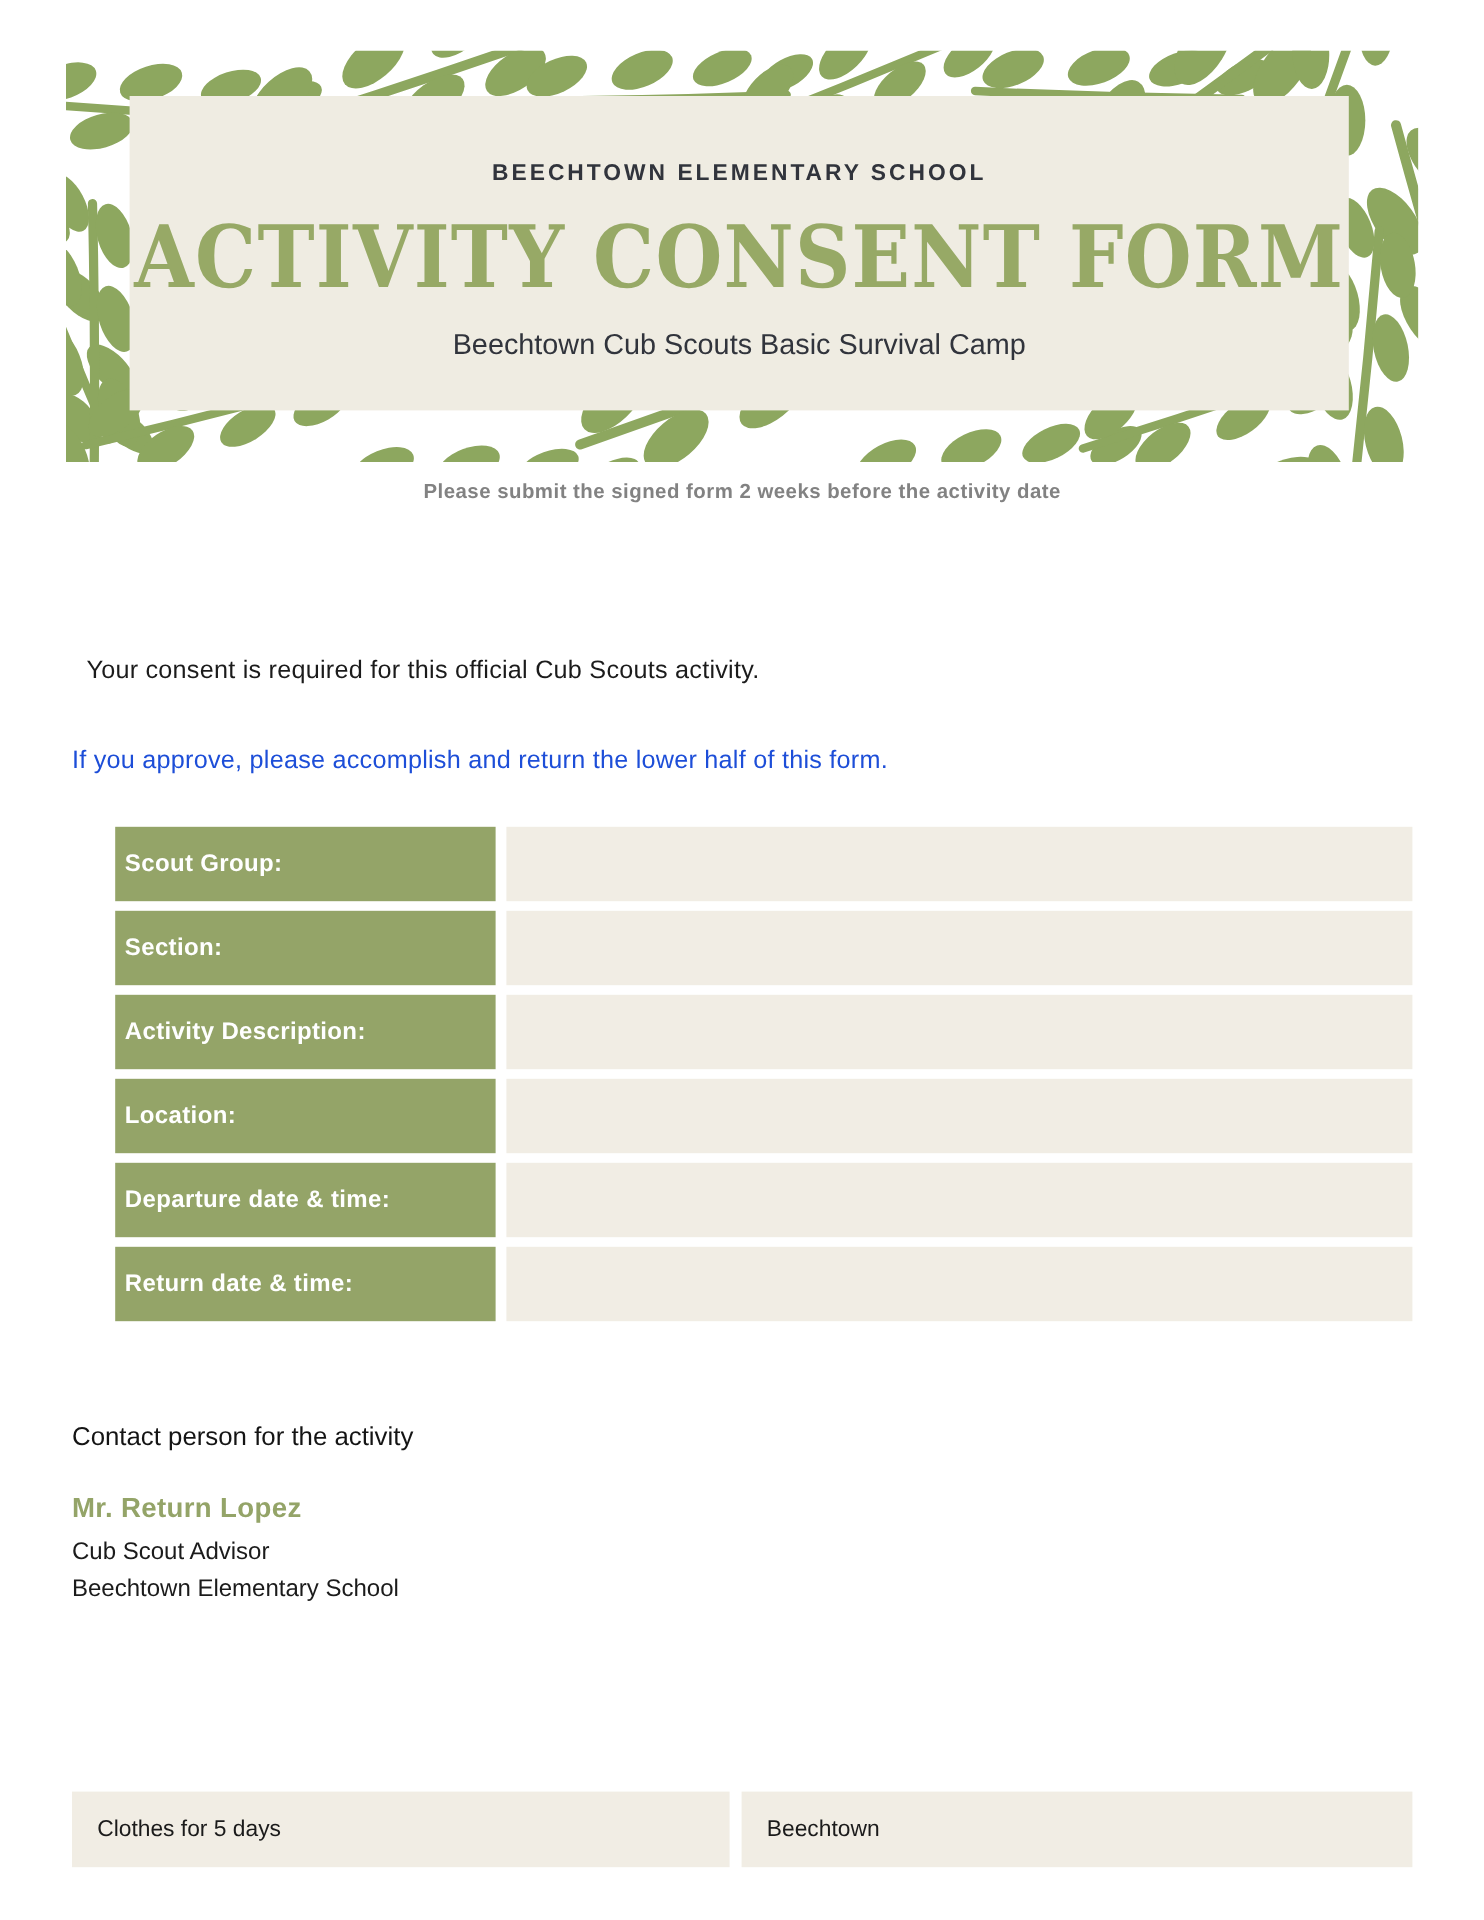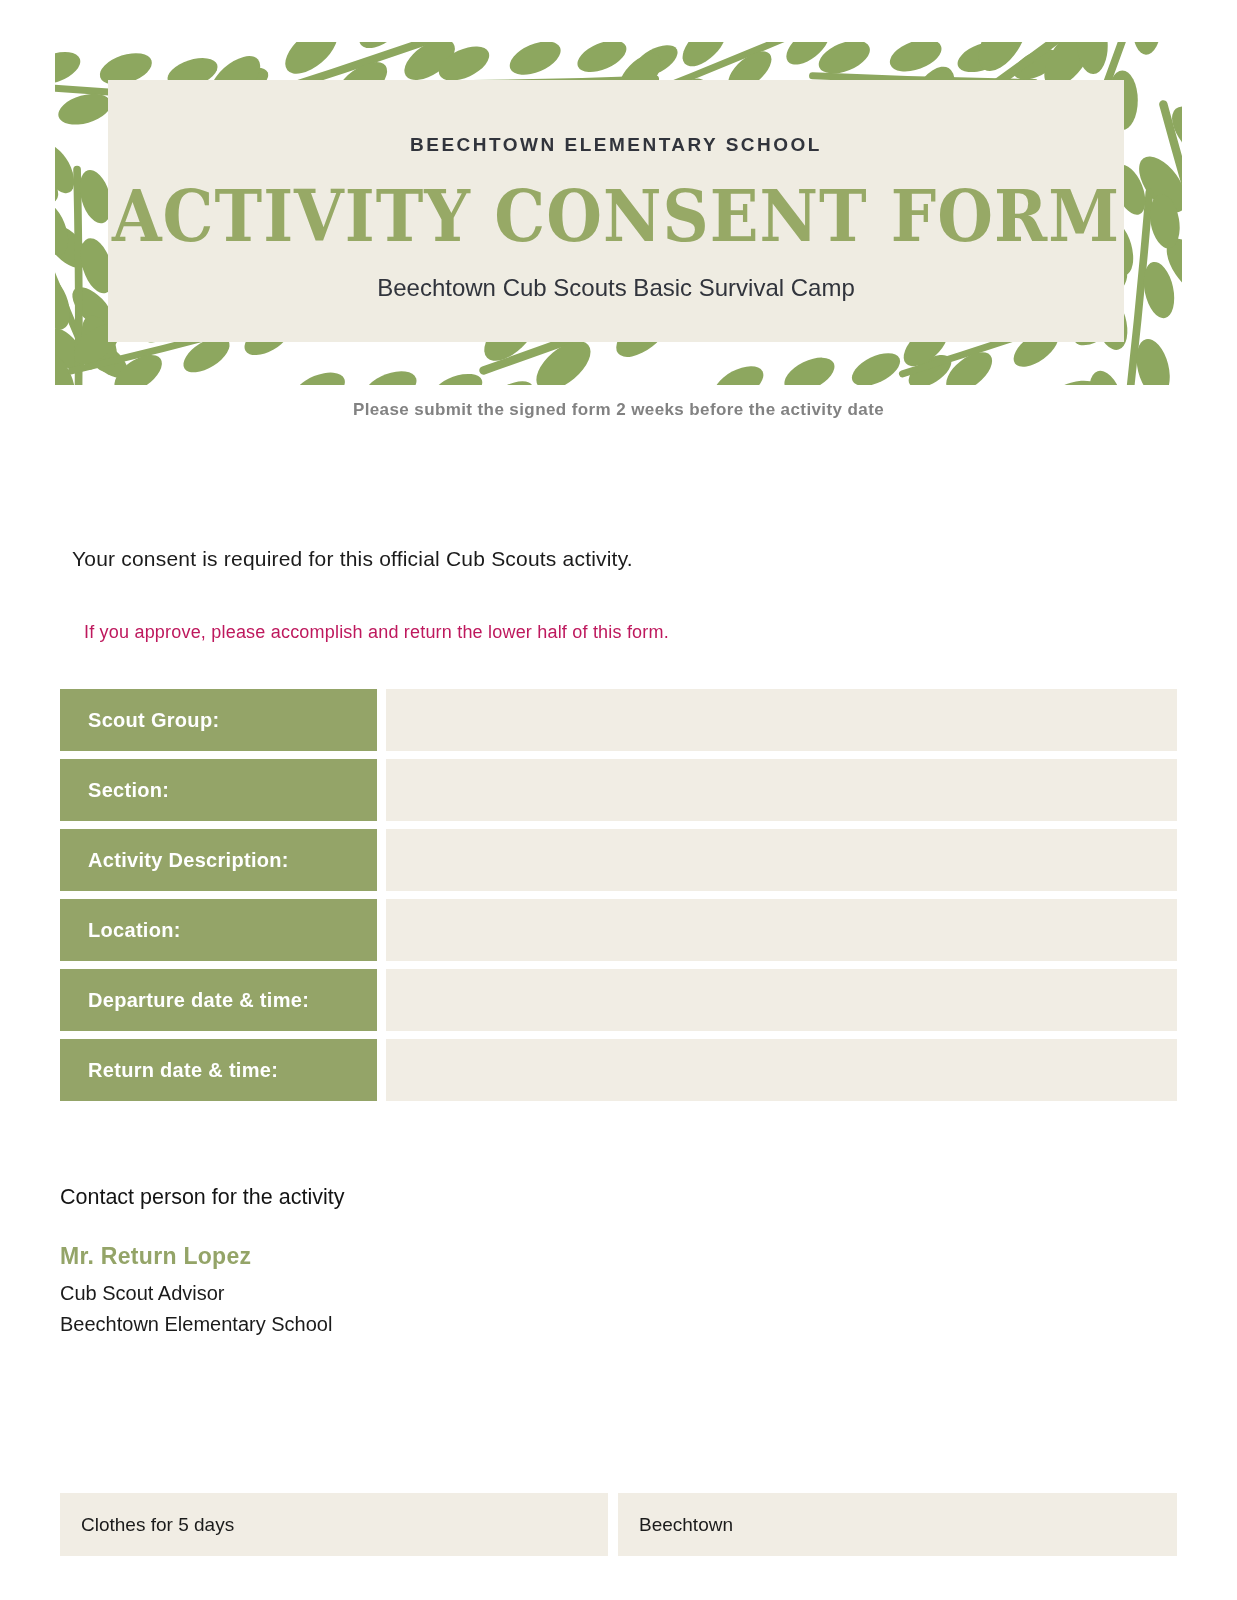--- a/index.html
+++ b/index.html
@@ -20,28 +20,28 @@
     font-family:"DejaVu Serif",serif;font-size:64px;font-weight:700;letter-spacing:1px;
     color:#97A966;line-height:78px;transform:scaleY(1.12);white-space:nowrap;
   }
   .subtitle{font-size:24px;font-weight:400;color:#31343C;line-height:26px;}
   
   .note{position:absolute;left:0;top:400px;width:100%;text-align:center;
     font-size:17px;font-weight:700;letter-spacing:.4px;color:#828282;}
   
   .intro-heading{position:absolute;left:60px;top:506px;font-size:28px;font-weight:500;color:#141414;}
   .intro-line1{position:absolute;left:60px;top:547px;font-size:21px;font-weight:400;color:#1B1B1B;letter-spacing:.2px;margin-left:12px;}
-  .intro-line2{position:absolute;left:60px;top:622px;font-size:18px;font-weight:400;color:#be185d;letter-spacing:.2px;margin-left:24px;}
+  .intro-line2{position:absolute;left:60px;top:622px;font-size:21px;font-weight:400;color:#1d4ed8;letter-spacing:.2px;}
   
   .details-table{position:absolute;left:60px;top:689px;width:1117px;}
   .details-row{display:flex;gap:9px;height:62px;margin-bottom:8px;}
   .cell-label{
     width:317px;box-sizing:border-box;background:#94A468;color:#ffffff;
-    display:flex;align-items:center;padding-left:28px;
-    font-size:20px;font-weight:700;letter-spacing:.3px;
+    display:flex;align-items:center;padding-left:8px;
+    font-size:20px;font-weight:700;letter-spacing:.3px;margin-left:36px;
   }
   .cell-value{flex:1;background:#F1EDE4;}
   
   .contact-heading{position:absolute;left:60px;top:1185px;font-size:21.5px;font-weight:400;color:#141414;}
   .contact-name{position:absolute;left:60px;top:1243px;font-size:23px;font-weight:700;color:#94A468;letter-spacing:.3px;}
   .contact-role{position:absolute;left:60px;top:1282px;font-size:20px;font-weight:400;color:#1B1B1B;}
   .contact-org{position:absolute;left:60px;top:1313px;font-size:20px;font-weight:400;color:#1B1B1B;}
   
   .bring-banner{
     position:absolute;left:60px;top:1408px;width:1117px;height:78px;background:#94A468;

